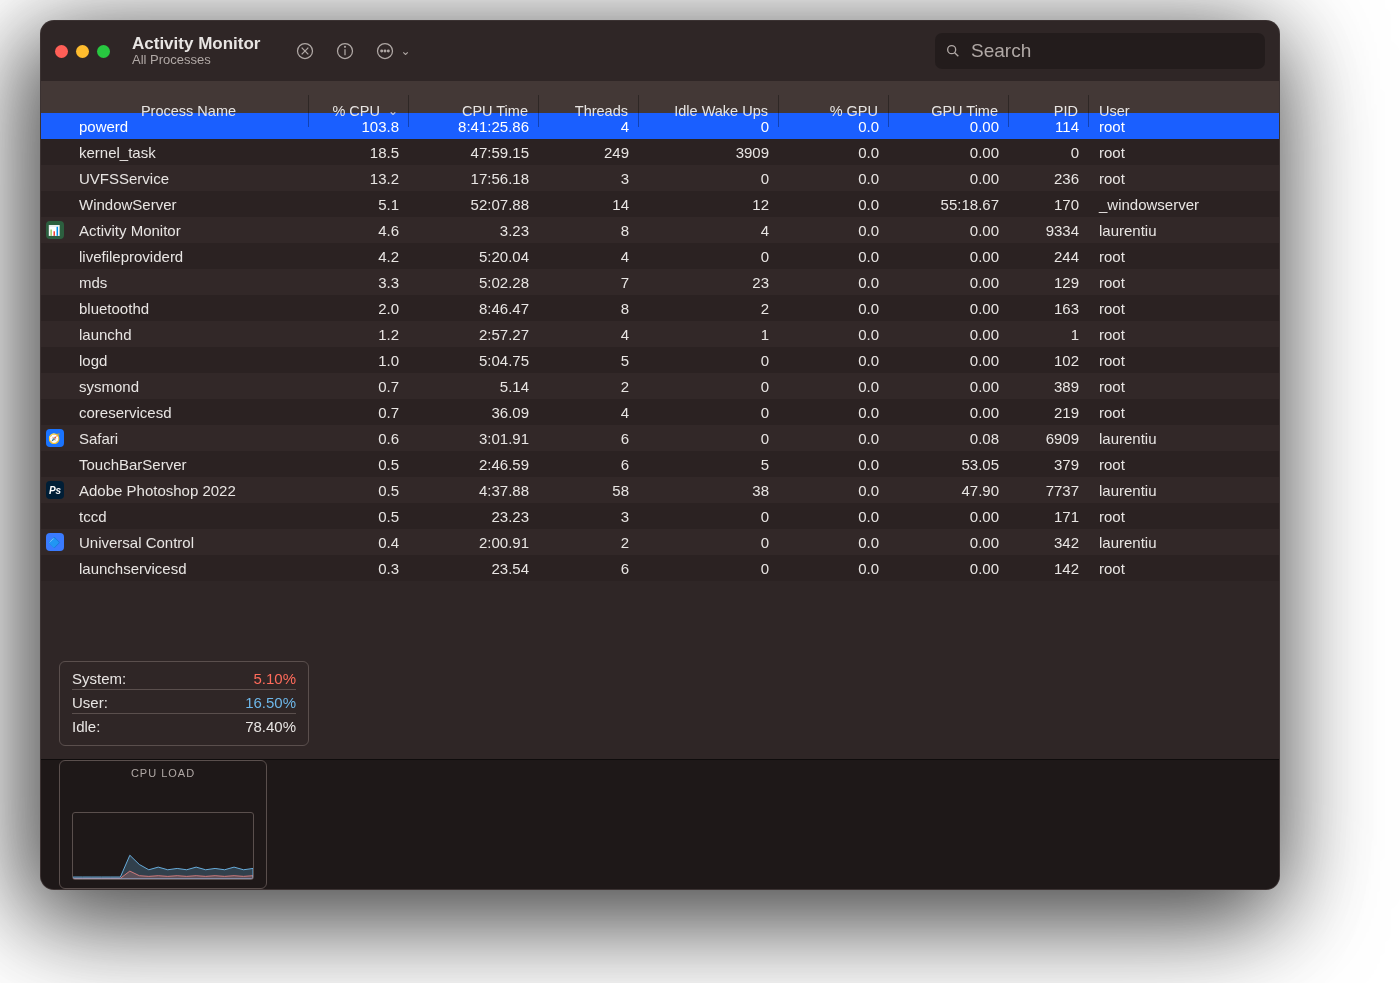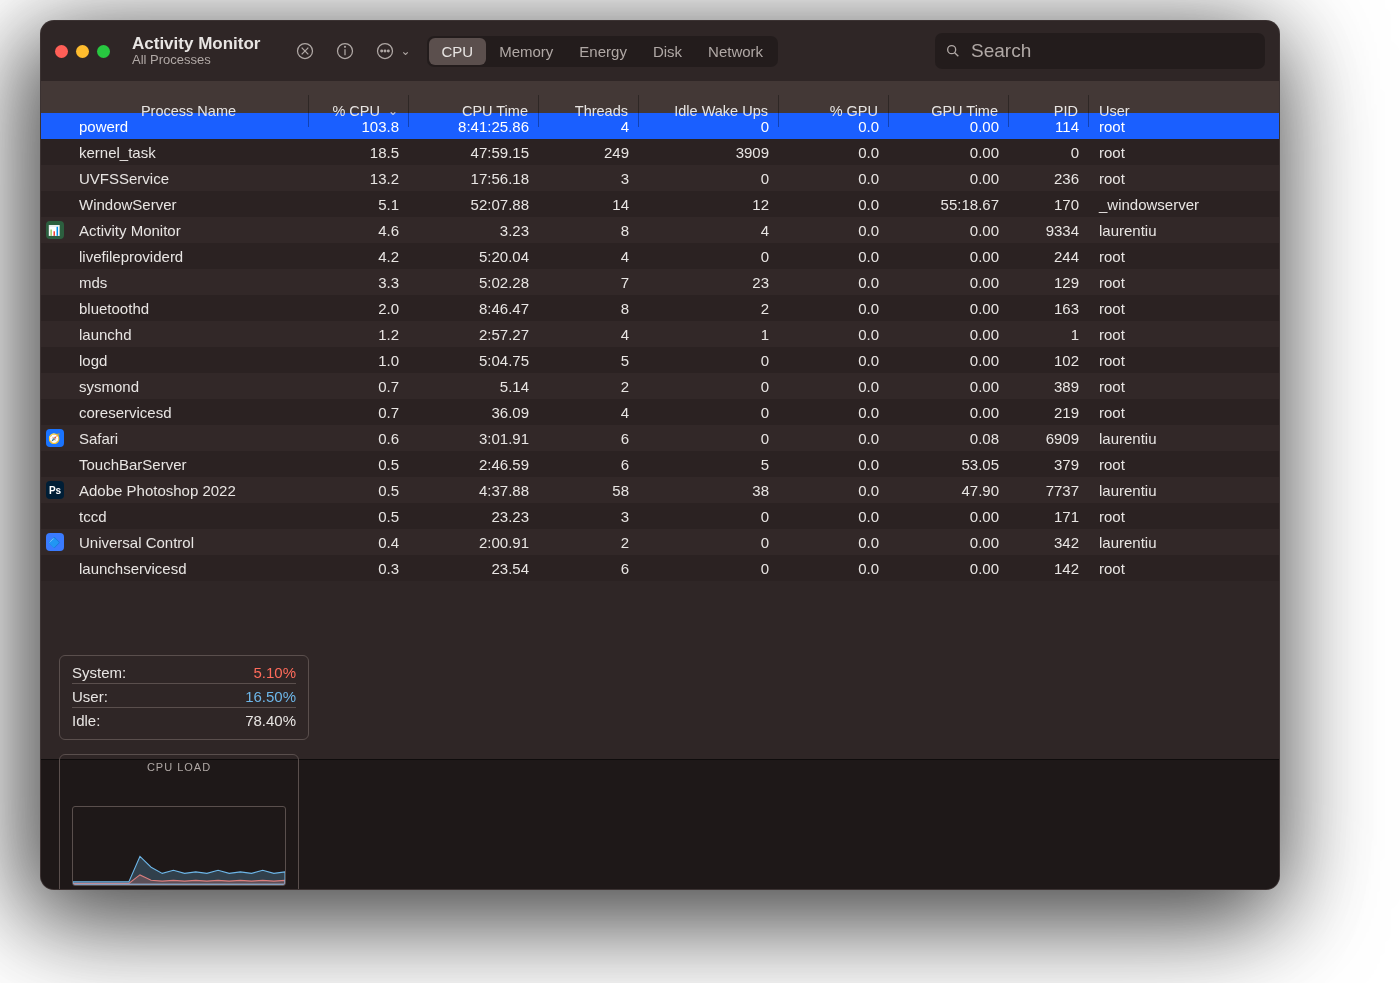--- a/index.html
+++ b/index.html
@@ -58,21 +58,21 @@
   .appicon{width:18px;height:18px;border-radius:4px;display:flex;align-items:center;justify-content:center;
     font-size:10px;font-weight:700;color:#fff;}
   
   .footer{display:flex;gap:14px;justify-content:center;padding:14px 18px;background:var(--bg-dark);
     position:absolute;bottom:0;left:0;right:0;height:130px;border-top:1px solid rgba(0,0,0,.5);flex-direction:column;}
   .panel{border:1px solid var(--border);border-radius:6px;width:250px;padding:6px 12px 8px;
     display:flex;flex-direction:column;gap:2px;font-size:15px;}
   .prow{display:flex;justify-content:space-between;border-bottom:1px solid var(--border);padding:2px 0;}
   .prow:last-child{border-bottom:0;}
   .panel.wide{width:210px;align-items:stretch;}
-  .panel.chart{width:240px;align-items:center;padding-top:6px;gap:27px;}
+  .panel.chart{width:208px;align-items:center;padding-top:6px;gap:27px;}
   .chart-title{font-size:11px;letter-spacing:1px;color:var(--text-dim);margin-bottom:6px;}
   .chart-box{flex:1;width:100%;border:1px solid var(--border);border-radius:3px;position:relative;overflow:hidden;}
   .red{color:var(--red);} .bluec{color:var(--blue);}
 </style>
 </head>
 <body>
 
 <div class="shadow">
 <div class="window">
 
@@ -106,27 +106,20 @@
         <svg viewBox="0 0 24 24">
               <circle cx="12" cy="12" r="9"></circle>
               <circle cx="8" cy="12" r="1" fill="currentColor"></circle>
               <circle cx="12" cy="12" r="1" fill="currentColor"></circle>
               <circle cx="16" cy="12" r="1" fill="currentColor"></circle>
             </svg>
       </div>
       <span style="color:var(--text-dim);font-size:12px;">⌄</span>
     </div>
 
-    <div class="tabs" id="tabs">
-          <div class="tab active">CPU</div>
-          <div class="tab">Memory</div>
-          <div class="tab">Energy</div>
-          <div class="tab">Disk</div>
-          <div class="tab">Network</div>
-        </div>
 
     <div class="search">
       <svg viewBox="0 0 24 24">
             <circle cx="10" cy="10" r="6"></circle>
             <line x1="20" y1="20" x2="14.5" y2="14.5"></line>
           </svg>
       <input placeholder="Search" style="">
     </div>
   </div>
 
@@ -310,21 +303,21 @@
             <div class="cell r">0.5</div>
             <div class="cell r">2:46.59</div>
             <div class="cell r">6</div>
             <div class="cell r">5</div>
             <div class="cell r">0.0</div>
             <div class="cell r">53.05</div>
             <div class="cell r">379</div>
             <div class="cell ">root</div>
           </div>
           <div class="row">
-            <div class="cell iconcell" style="padding: 0px;">
+            <div class="cell iconcell" style="padding: 0px; font-style: italic;">
               <div class="appicon" style="background: rgb(0, 30, 54);">Ps</div>
             </div>
             <div class="cell ">Adobe Photoshop 2022</div>
             <div class="cell r">0.5</div>
             <div class="cell r">4:37.88</div>
             <div class="cell r">58</div>
             <div class="cell r">38</div>
             <div class="cell r">0.0</div>
             <div class="cell r">47.90</div>
             <div class="cell r">7737</div>

